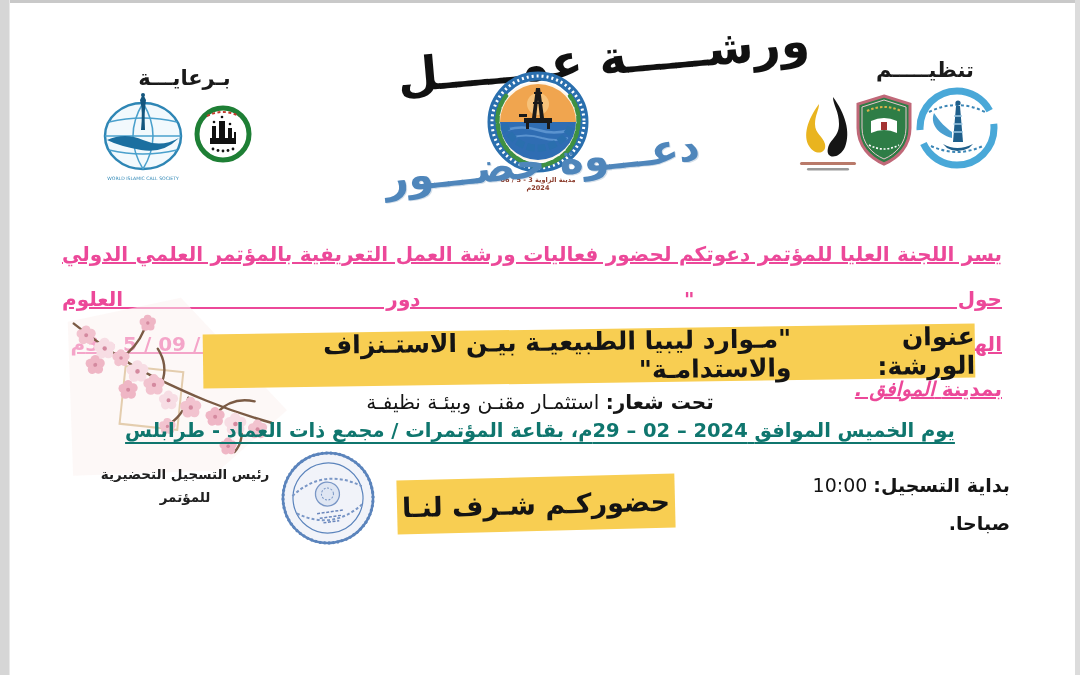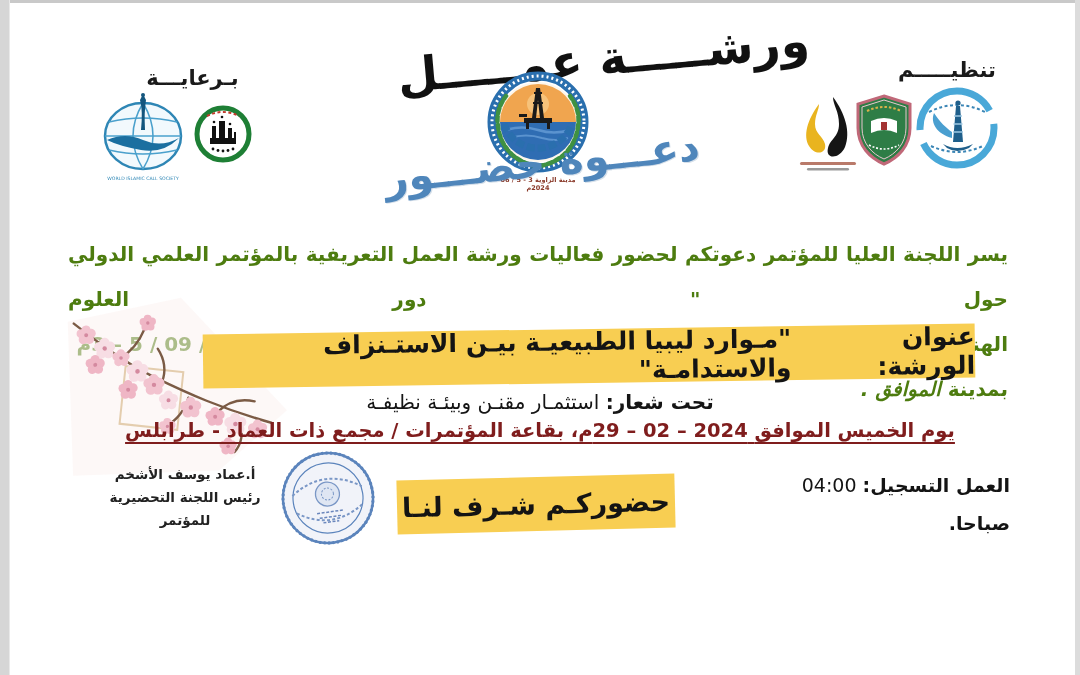--- a/index.html
+++ b/index.html
@@ -10,32 +10,32 @@
   .edge-left{top:0;left:0;width:9px;height:675px;background:#d6d6d6;border-right:1px solid #e9e9e9;}
   .edge-right{top:0;right:0;width:5px;height:675px;background:#dcdcdc;}
 
   .abs{position:absolute;}
   .rtl{direction:rtl;unicode-bidi:isolate;}
 
   .banner-title{left:410px;top:30px;width:400px;text-align:center;font-size:47px;font-weight:bold;color:#111;transform:rotate(-5deg);white-space:nowrap;}
   .invite-callig{left:430px;top:136px;width:270px;text-align:center;font-size:41px;font-weight:bold;color:#4f86bb;transform:rotate(-6deg);white-space:nowrap;text-shadow:1px 1px 0 #2f5e8f33;}
 
   .side-label{font-size:21px;font-weight:bold;color:#1a1a1a;text-align:center;}
-  .patronage-label{left:120px;top:66px;width:145px;}
-  .organizer-label{left:872px;top:58px;width:150px;}
-
-  .body-text{left:68px;top:232px;width:940px;font-size:20px;font-weight:bold;color:#4d7c0f;line-height:45px;}
+  .patronage-label{left:112px;top:66px;width:145px;}
+  .organizer-label{left:850px;top:58px;width:150px;}
+
+  .body-text{left:62px;top:232px;width:940px;font-size:20px;font-weight:bold;color:#ec4899;line-height:45px;text-decoration:underline;}
   .body-text .line-a{text-align:justify;text-align-last:justify;}
   .body-text .line-b{text-align:right;}
   .city-it{font-style:italic;}
 
   .title-box{left:203px;top:329px;width:772px;height:54px;background:#f8ce52;transform:rotate(-0.8deg);display:flex;align-items:center;justify-content:center;gap:16px;font-size:25px;font-weight:bold;color:#141414;direction:rtl;}
   .slogan-line{left:0;top:390px;width:1080px;text-align:center;font-size:20px;color:#151515;}
   .slogan-line .lbl{font-weight:bold;}
-  .venue-line{left:0;top:419px;width:1080px;text-align:center;font-size:19.5px;font-weight:600;color:#7f1d1d;text-decoration:underline;text-underline-offset:5px;text-decoration-thickness:1.5px;}
+  .venue-line{left:0;top:419px;width:1080px;text-align:center;font-size:19.5px;font-weight:600;color:#0f766e;text-decoration:underline;text-underline-offset:5px;text-decoration-thickness:1.5px;}
 
   .signature{left:90px;top:463px;width:190px;text-align:center;font-size:13.5px;font-weight:bold;color:#222;line-height:23px;}
   .attendance-box{left:397px;top:477px;width:278px;height:54px;background:#f8ce52;transform:rotate(-1.4deg);display:flex;align-items:center;justify-content:center;font-size:27px;font-weight:bold;color:#141414;direction:rtl;}
 
   .schedule{right:70px;top:466px;width:250px;text-align:right;font-size:19px;color:#141414;line-height:38px;direction:rtl;}
   .schedule .lbl{font-weight:bold;}
   .schedule .per{font-weight:bold;}
   .ltr{direction:ltr;unicode-bidi:isolate;}
 
   .conf-logo{left:486px;top:70px;}
@@ -211,39 +211,38 @@
     <span class="lbl">تحت شعار:</span>
     <span>استثمـار مقنـن وبيئـة نظيفـة</span>
   </div>
 
   <div class="abs venue-line rtl">
     <span>يوم الخميس الموافق</span>
     <span class="ltr">29 – 02 – 2024</span><span>م، بقاعة المؤتمرات / مجمع ذات العماد - طرابلس</span>
   </div>
 
   <div class="abs signature rtl">
-    <div>أ.عماد يوسف الأشخم</div>
-    <div>رئيس اللجنة التحضيرية للمؤتمر</div>
+    <div>رئيس التسجيل التحضيرية للمؤتمر</div>
   </div>
 
   <svg class="abs stamp" width="98" height="98" viewBox="0 0 98 98">
     <circle cx="49" cy="49" r="45" fill="#eef1f8" fill-opacity="0.9" stroke="#4a77b5" stroke-width="2.5"></circle>
     <circle cx="49" cy="49" r="45" fill="none" stroke="#4a77b5" stroke-width="3" stroke-dasharray="2 2.4"></circle>
     <circle cx="49" cy="49" r="35" fill="none" stroke="#4a77b5" stroke-width="1.2"></circle>
     <path d="M14 42 Q49 18 84 42" fill="none" stroke="#6c8cc0" stroke-width="2" stroke-dasharray="3 2.2"></path>
     <path d="M16 60 Q49 82 82 60" fill="none" stroke="#6c8cc0" stroke-width="2" stroke-dasharray="3 2.2"></path>
     <circle cx="49" cy="45" r="12" fill="#dce4f2" stroke="#6c8cc0" stroke-width="1.3"></circle>
     <circle cx="49" cy="45" r="6" fill="none" stroke="#6c8cc0" stroke-width="1" stroke-dasharray="2 1.5"></circle>
     <path d="M36 63 H62 M38 68 H60 M41 73 H57" stroke="#5a7ab5" stroke-width="1.5" stroke-dasharray="3 1.6"></path>
   </svg>
 
   <div class="abs attendance-box">
     <span>حضوركـم شـرف لنـا</span>
   </div>
 
   <div class="abs schedule">
     <div>
-      <span class="lbl">العمل التسجيل:</span>
-      <span class="ltr">04:00</span>
+      <span class="lbl">بداية التسجيل:</span>
+      <span class="ltr">10:00</span>
       <span class="per">صباحا.</span>
     </div>
   </div>
 </div>
 
 </body></html>

